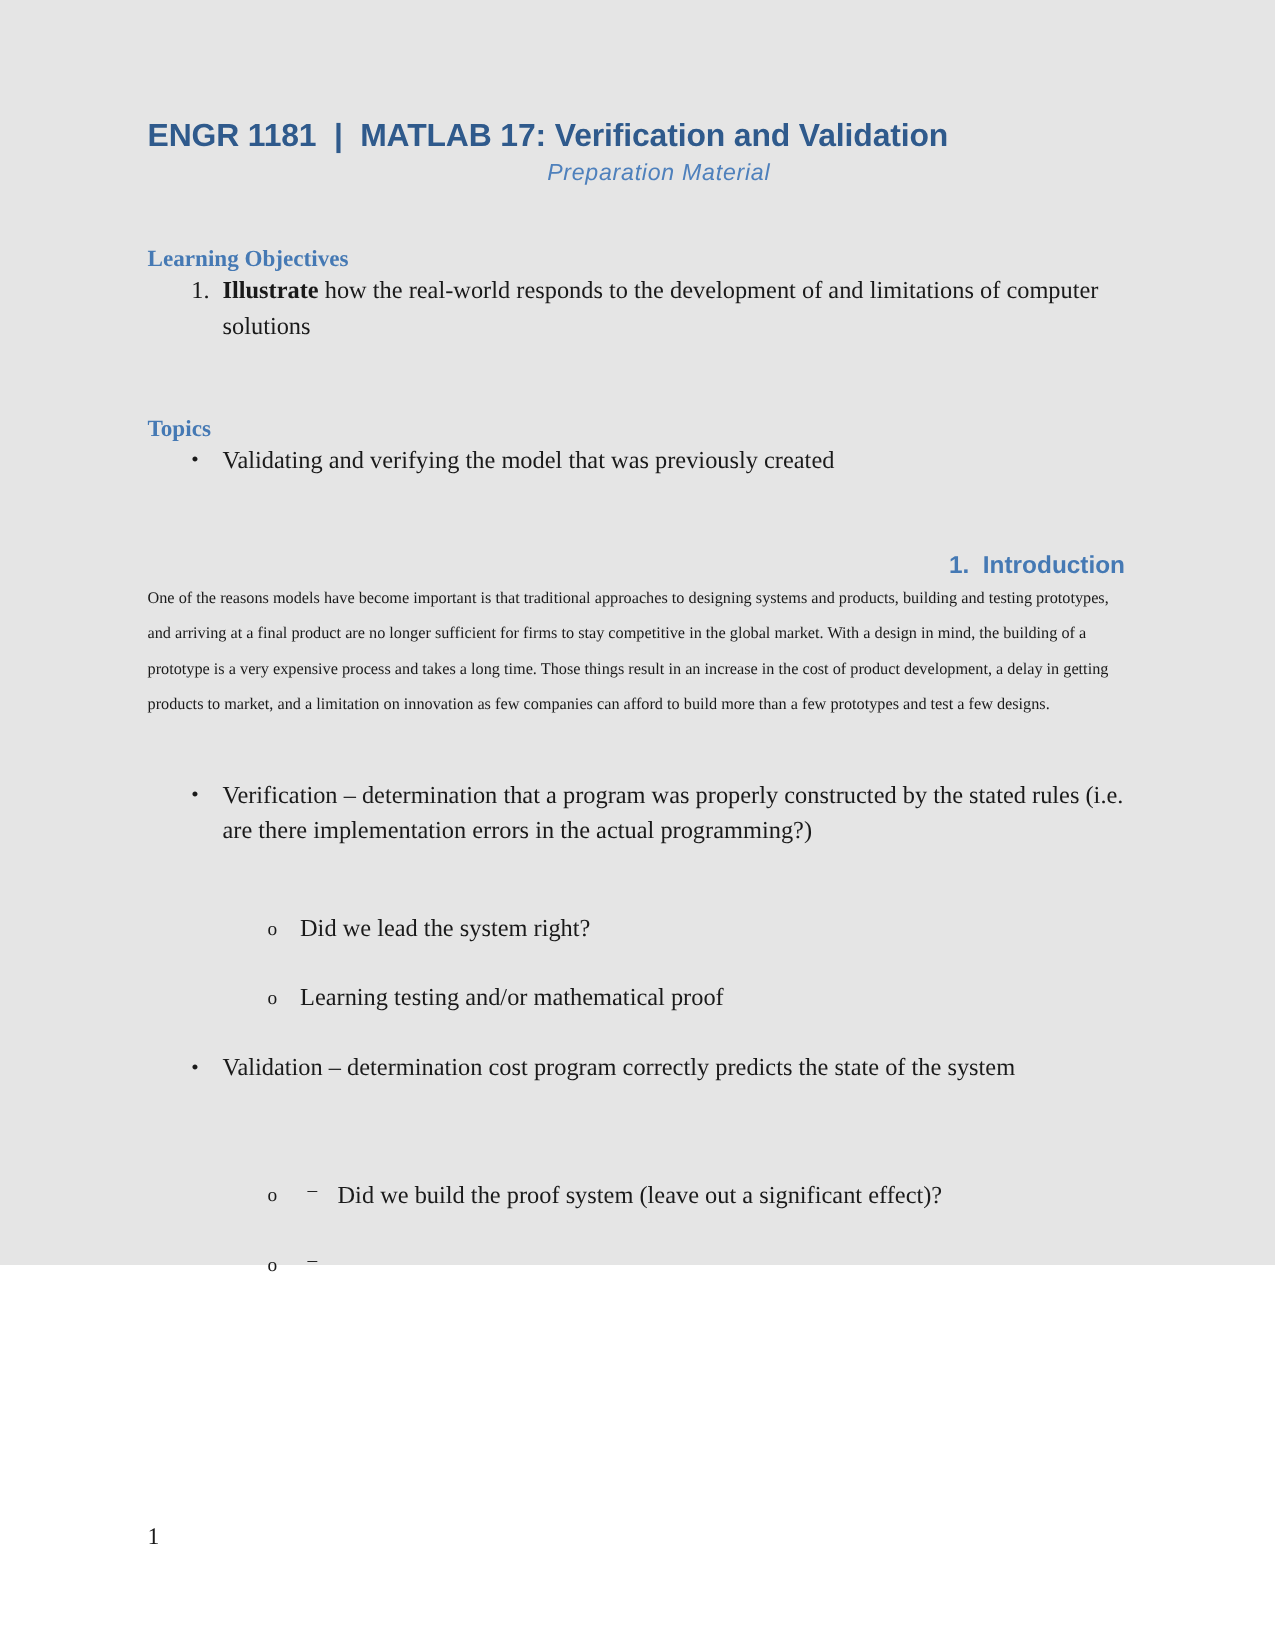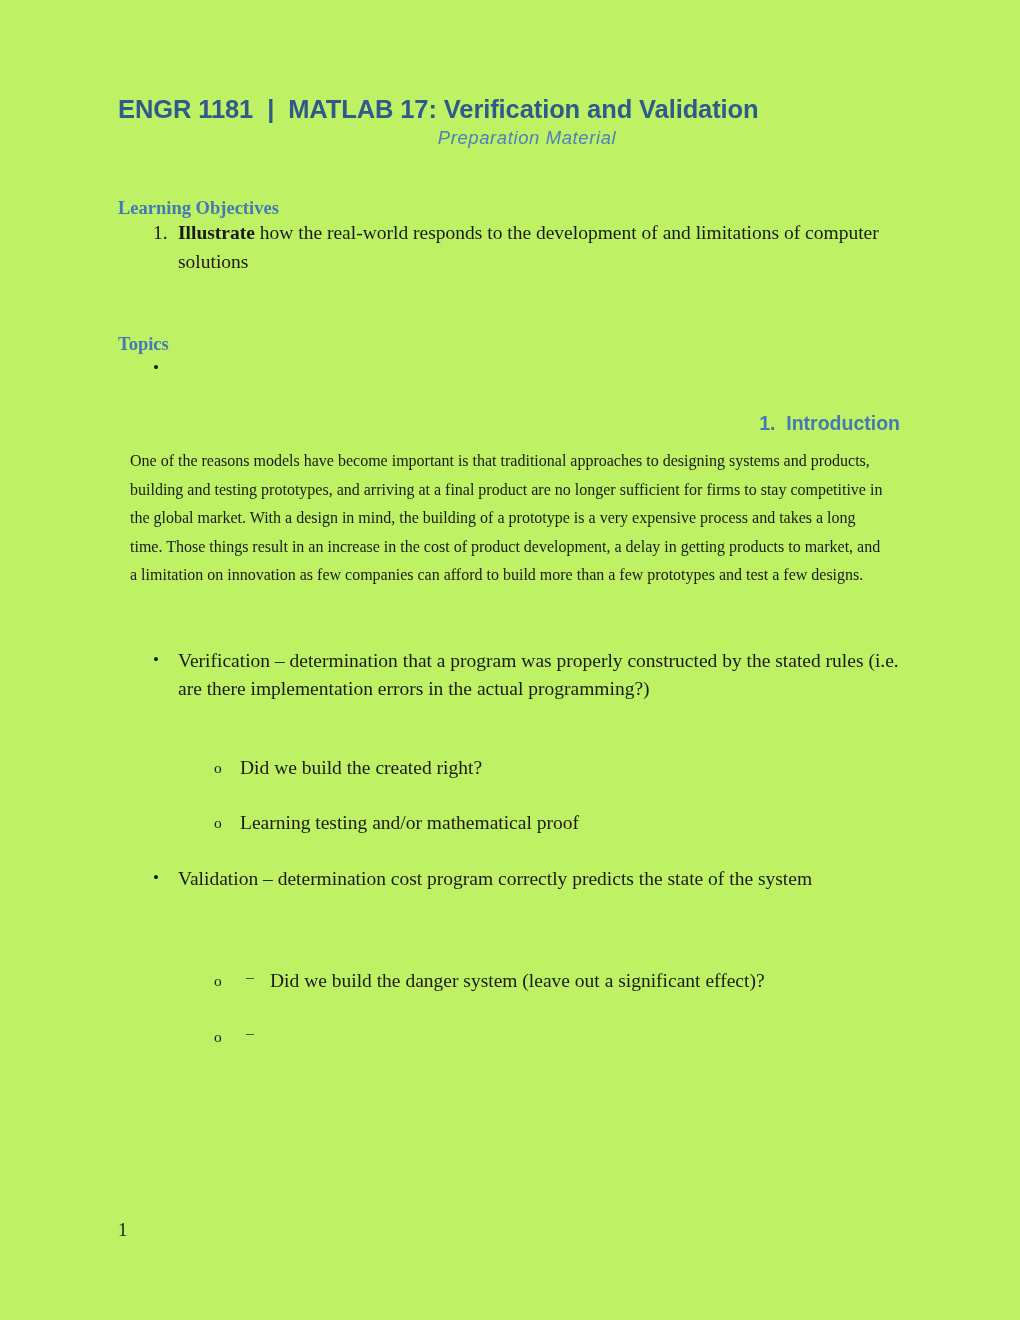--- a/index.html
+++ b/index.html
@@ -14,22 +14,22 @@
     font-family: "Liberation Serif", serif;
     color: #000000;
     overflow: hidden;
   }
 
   .page {
     position: absolute;
     left: 0;
     top: 0;
     width: 1020px;
-    height: 1320px;
-    background: #bef264;
+    height: 1012px;
+    background: #e5e5e5;
   }
 
   
   .content {
     position: absolute;
     left: 118px;
     top: 94px;
     width: 782px;
   }
 
@@ -70,24 +70,24 @@
     font-size: 19.5px;
     line-height: 24px;
     color: #4579B4;
     margin: 0;
     white-space: pre;
     text-align: right;
   }
 
   
   .para {
-    font-size: 16px;
+    font-size: 13px;
     line-height: 28.5px;
     color: #1a1a1a;
-    margin: 12px;
+    margin: 0;
     text-align: left;
   }
 
   
   .list {
     margin: 0;
     padding: 0;
     list-style: none;
   }
   .li {
@@ -176,21 +176,21 @@
         <span class="marker">1.</span><span class="bold">Illustrate</span><span> how the real-world responds to the development of and limitations of computer solutions</span>
       </li>
     </ul>
 
     <div class="gap-topics"></div>
 
     <h2 class="h-section">Topics</h2>
 
     <ul class="list">
       <li class="li li-bullet">
-        <span class="marker">•</span>
+        <span class="marker">•</span><span>Validating and verifying the model that was previously created</span>
       </li>
     </ul>
 
     <div class="gap-intro"></div>
 
     <h2 class="h-numbered">1.  Introduction</h2>
 
     <p class="para">One of the reasons models have become important is that traditional approaches to designing systems and products, building and testing prototypes, and arriving at a final product are no longer sufficient for firms to stay competitive in the global market. With a design in mind, the building of a prototype is a very expensive process and takes a long time. Those things result in an increase in the cost of product development, a delay in getting products to market, and a limitation on innovation as few companies can afford to build more than a few prototypes and test a few designs.</p>
 
     <div class="gap-para"></div>
@@ -204,21 +204,21 @@
     <ul class="list">
       <li class="li li-bullet">
         <span class="marker">•</span><span>Verification – determination that a program was properly constructed by the stated rules (i.e. are there implementation errors in the actual programming?)</span>
       </li>
     </ul>
 
     <div class="gap-sub-big"></div>
 
     <ul class="list">
       <li class="li li-circle">
-        <span class="marker">o</span><span>Did we build the created right?</span>
+        <span class="marker">o</span><span>Did we lead the system right?</span>
       </li>
     </ul>
 
     <div class="gap-sub"></div>
 
     <ul class="list">
       <li class="li li-circle">
         <span class="marker">o</span><span>Learning testing and/or mathematical proof</span>
       </li>
     </ul>
@@ -229,21 +229,21 @@
       <li class="li li-bullet">
         <span class="marker">•</span><span>Validation – determination cost program correctly predicts the state of the system</span>
       </li>
     </ul>
 
     <div class="gap-sub-big"></div>
     <div style="height:24px"></div>
 
     <ul class="list">
       <li class="li li-circle has-dash">
-        <span class="marker">o</span><span class="dash">–</span><span>Did we build the danger system (leave out a significant effect)?</span>
+        <span class="marker">o</span><span class="dash">–</span><span>Did we build the proof system (leave out a significant effect)?</span>
       </li>
     </ul>
 
     <div class="gap-sub"></div>
 
     <ul class="list">
       <li class="li li-circle has-dash">
         <span class="marker">o</span><span class="dash">–</span>
       </li>
     </ul>

